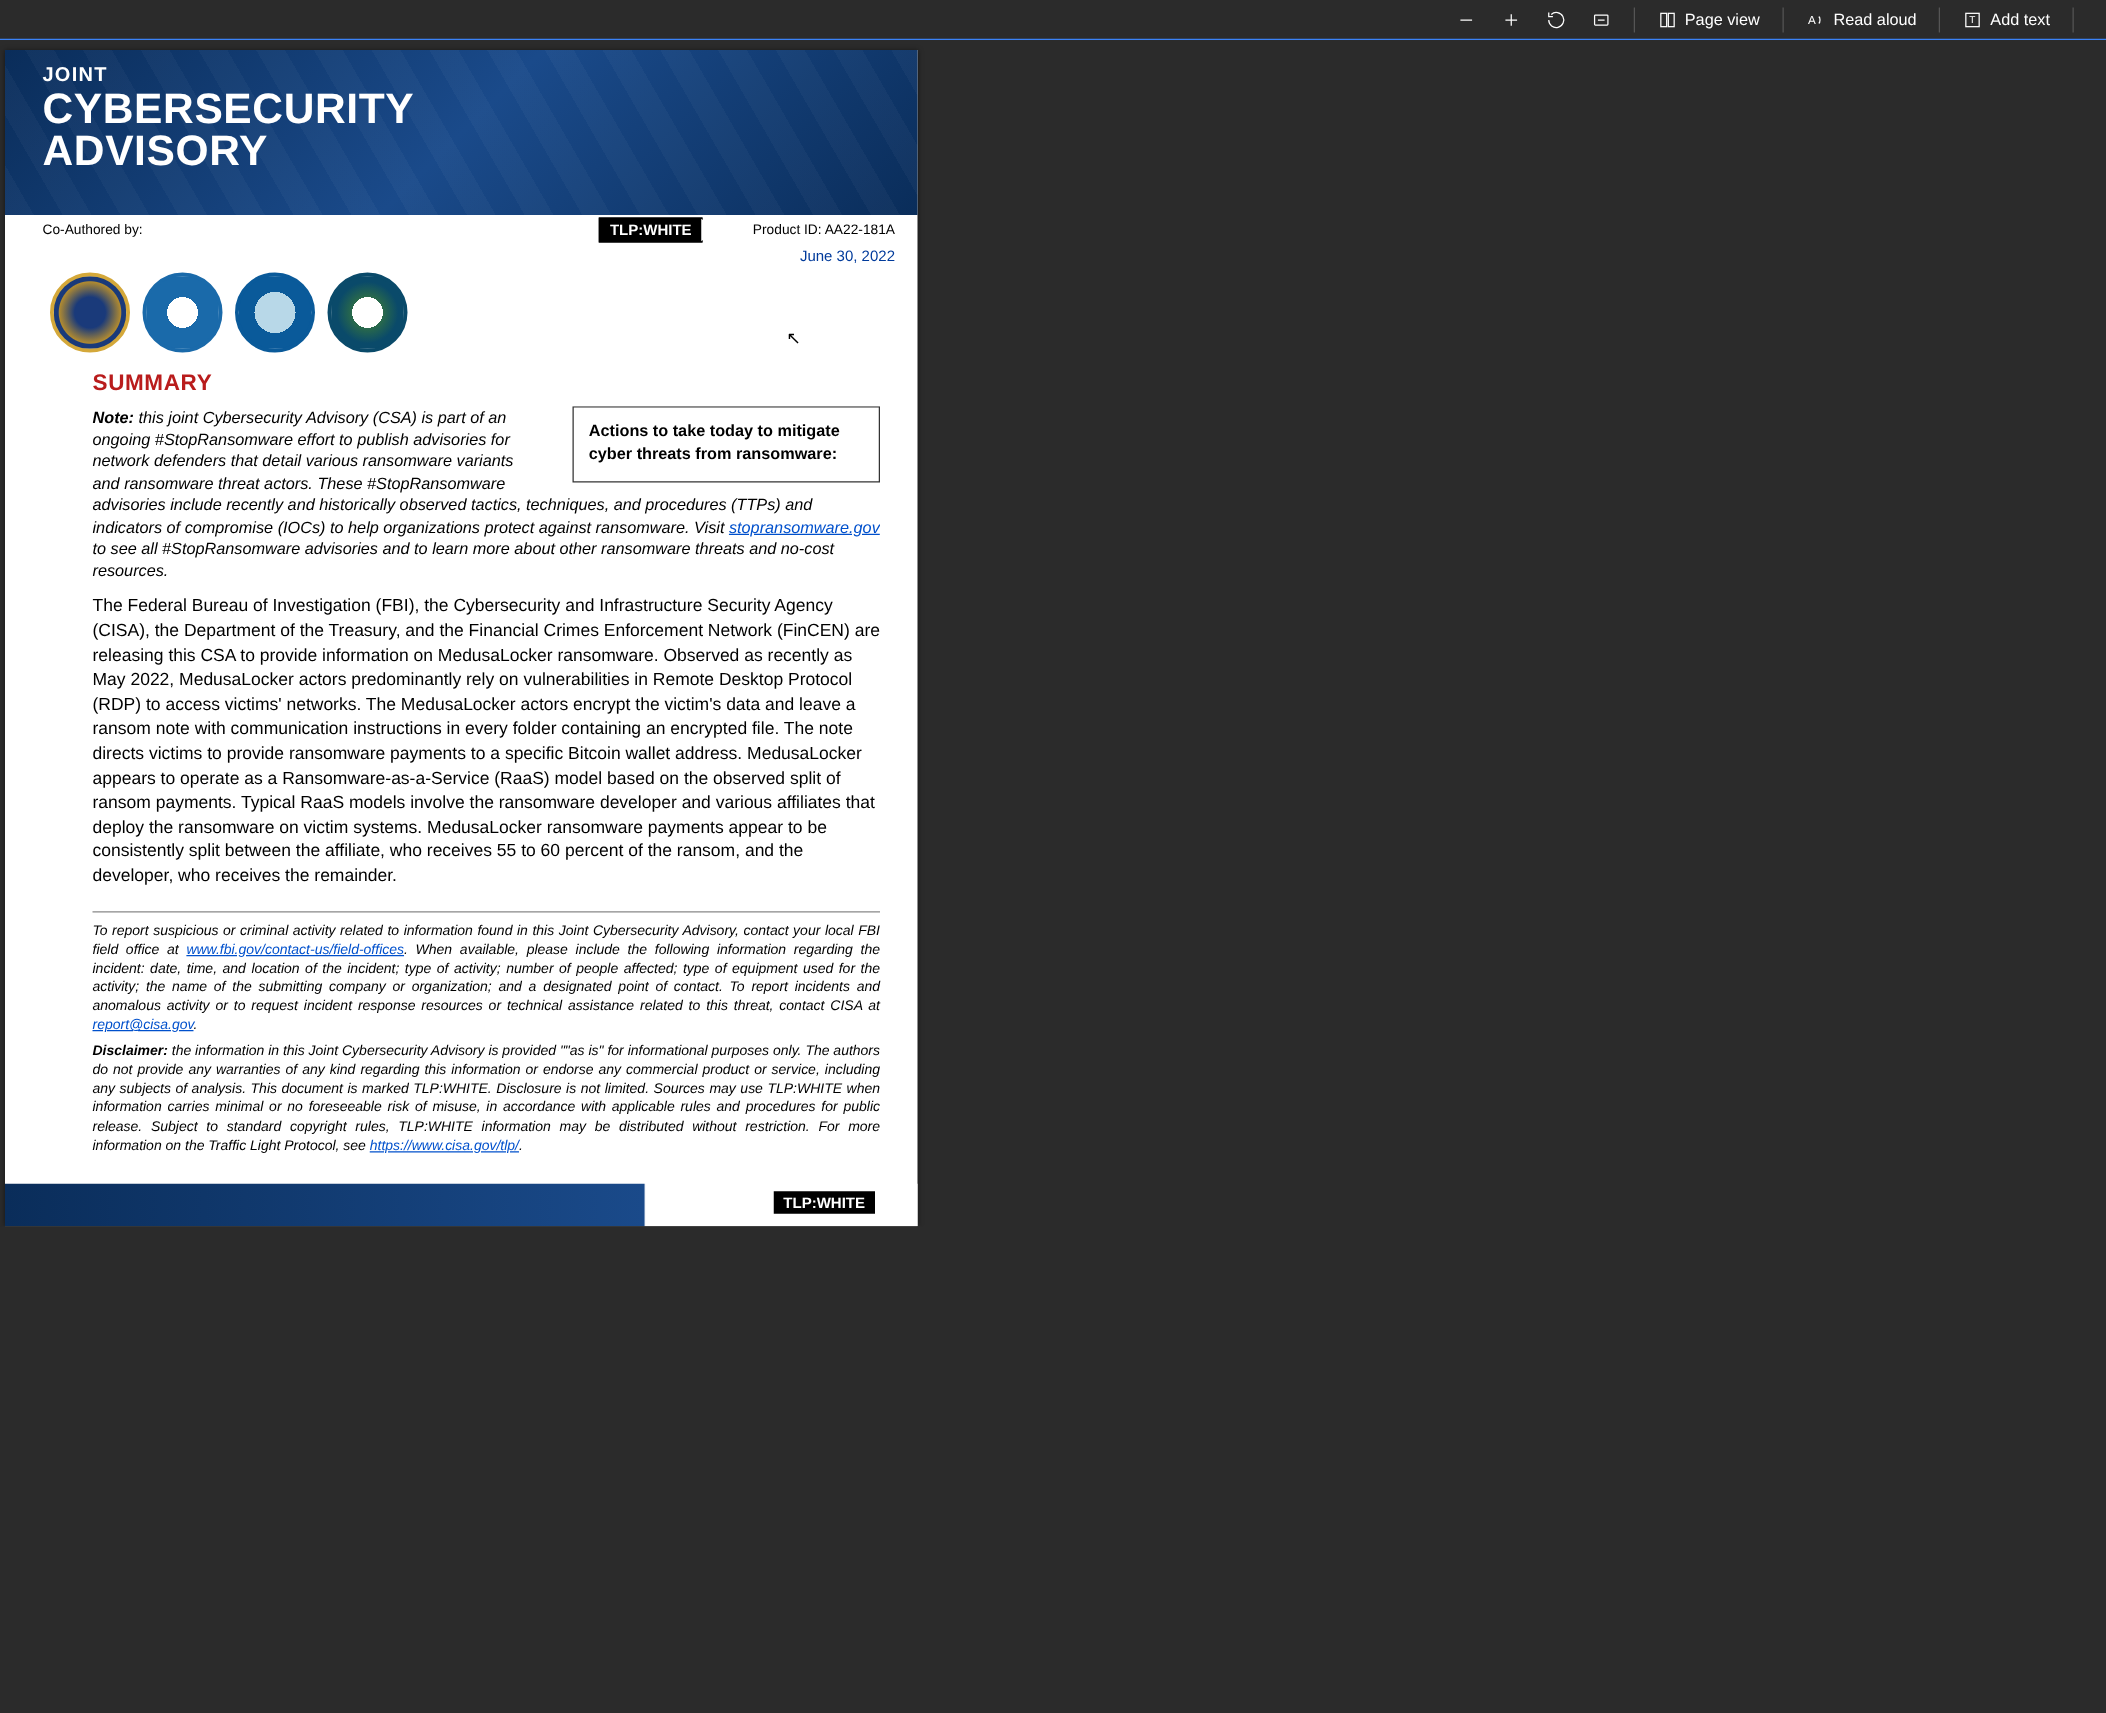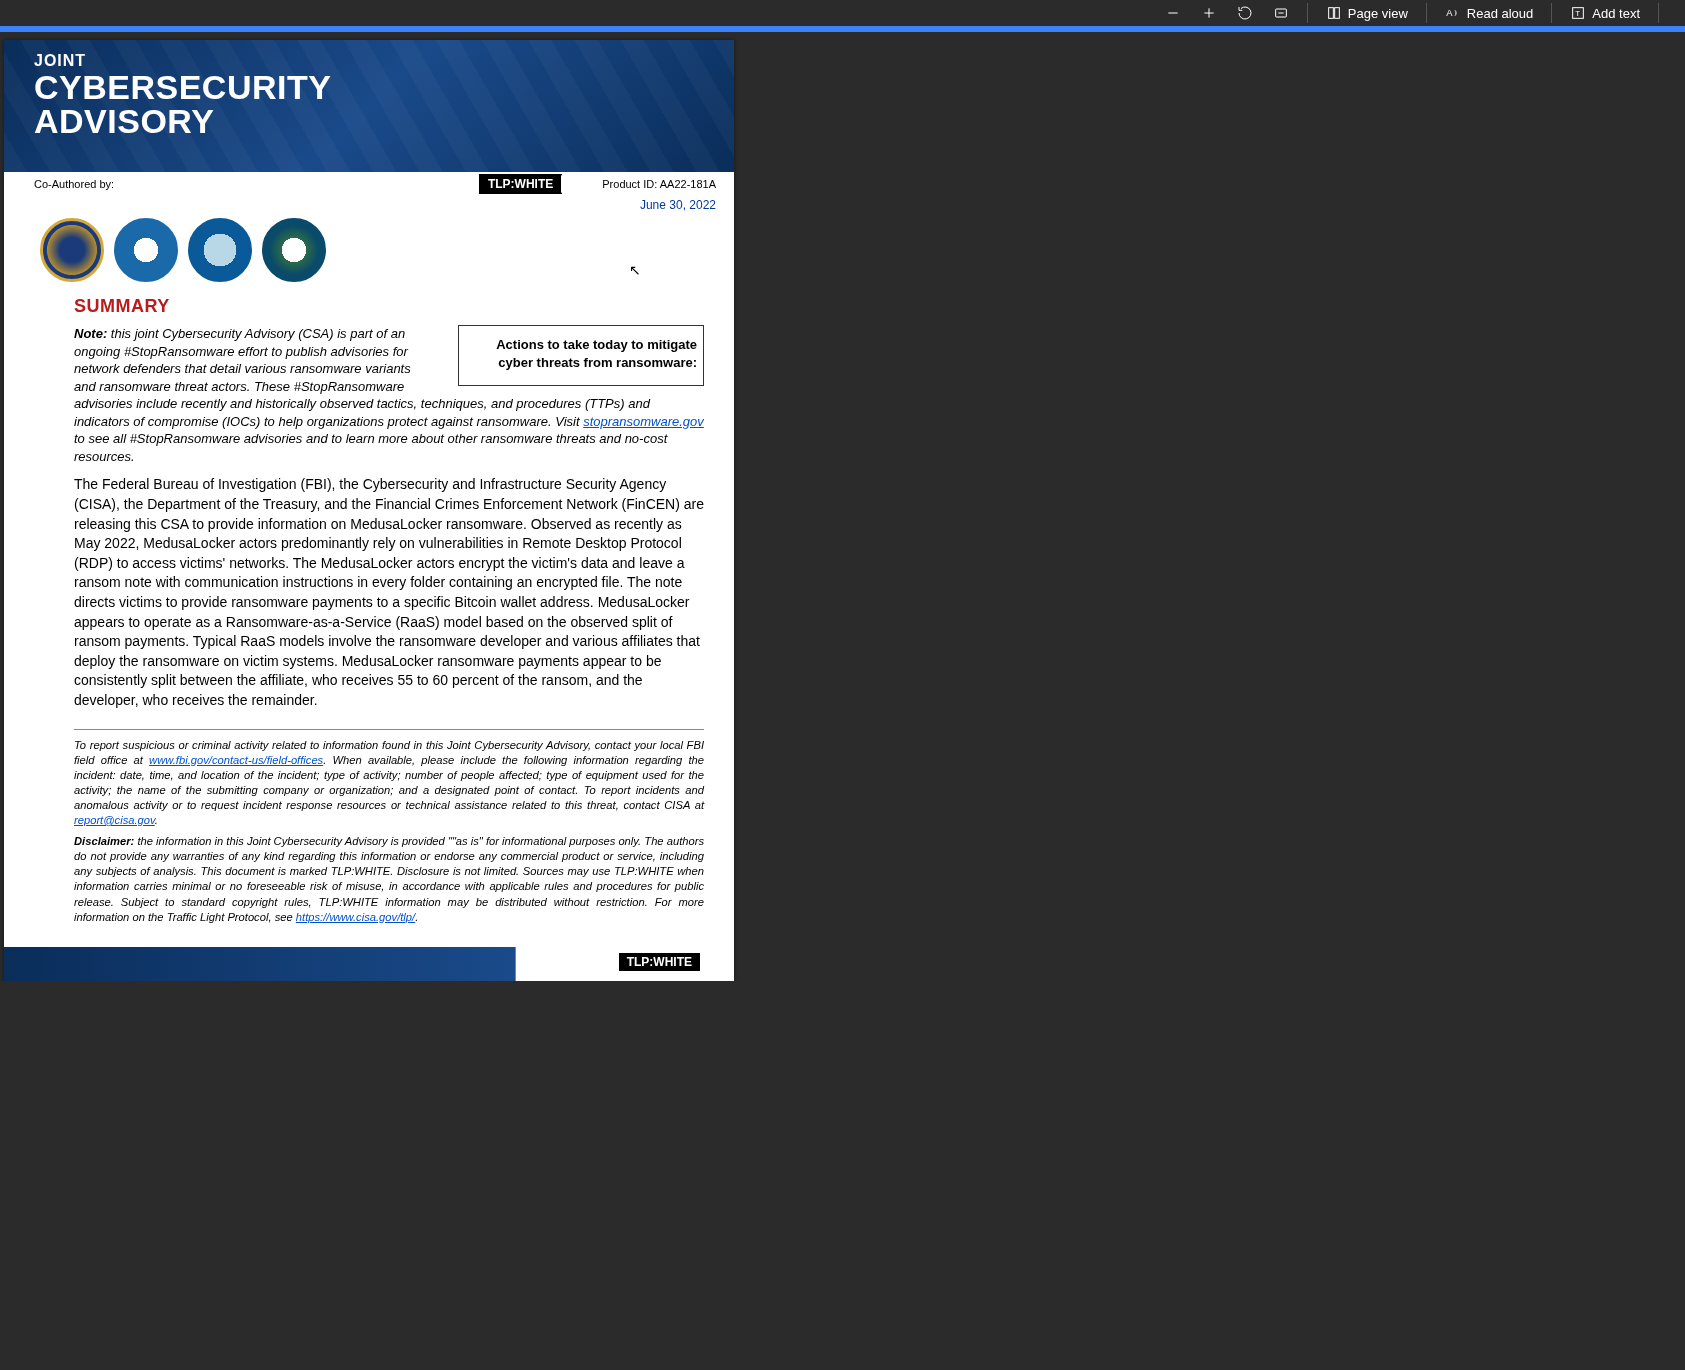--- a/index.html
+++ b/index.html
@@ -12,21 +12,21 @@
   .toolbar {
     height: 32px;
     background: #2b2b2b;
     display: flex;
     justify-content: flex-end;
     align-items: center;
     padding: 0 20px;
     gap: 4px;
     font-size: 13px;
     color: #fff;
-    border-bottom: 6px solid #3b82f6;
+    border-bottom: 1px solid #3b82f6;
   }
   .tb-btn {
     display: flex;
     align-items: center;
     gap: 6px;
     padding: 4px 8px;
     cursor: pointer;
     color: #fff;
   }
   .tb-sep {
@@ -104,25 +104,24 @@
   .content { padding: 8px 30px 16px 70px; }
   h1.title { font-size: 26px; font-weight: bold; margin: 6px 0 14px 0; }
   h2.summary { font-size: 18px; font-weight: 700; color:#b91c1c; margin-bottom: 8px; letter-spacing:0.5px;}
   .two-col { overflow: auto; }
   .note-block { font-style: italic; font-size: 13px; line-height: 1.35; }
   .note-block b { font-style: italic; }
   .action-box {
     float: right;
     width: 246px;
     border: 1px solid #333;
-    padding: 10px 6px 8px 12px;
+    padding: 10px 17px 8px 12px;
     margin: 0 0 8px 22px;
     font-size: 13px;
     line-height: 1.35;
-    text-align: right;
   }
   .action-box .ab-title { font-weight: bold; margin-bottom: 6px; }
   .action-box ul { padding-left: 26px; }
   .action-box li { margin-bottom: 10px; }
   a { color: #0050cc; text-decoration: underline; }
   .body-p { font-size: 14px; line-height: 1.4; margin-top: 10px; clear:none;}
   hr.sep { margin: 18px 0 8px 0; border:none; border-top:1px solid #888;}
   .fine { font-size: 11.2px; font-style: italic; line-height:1.35; text-align: justify; margin-bottom:6px;}
   .fine b { font-style: italic; }
   .footer-bar {

